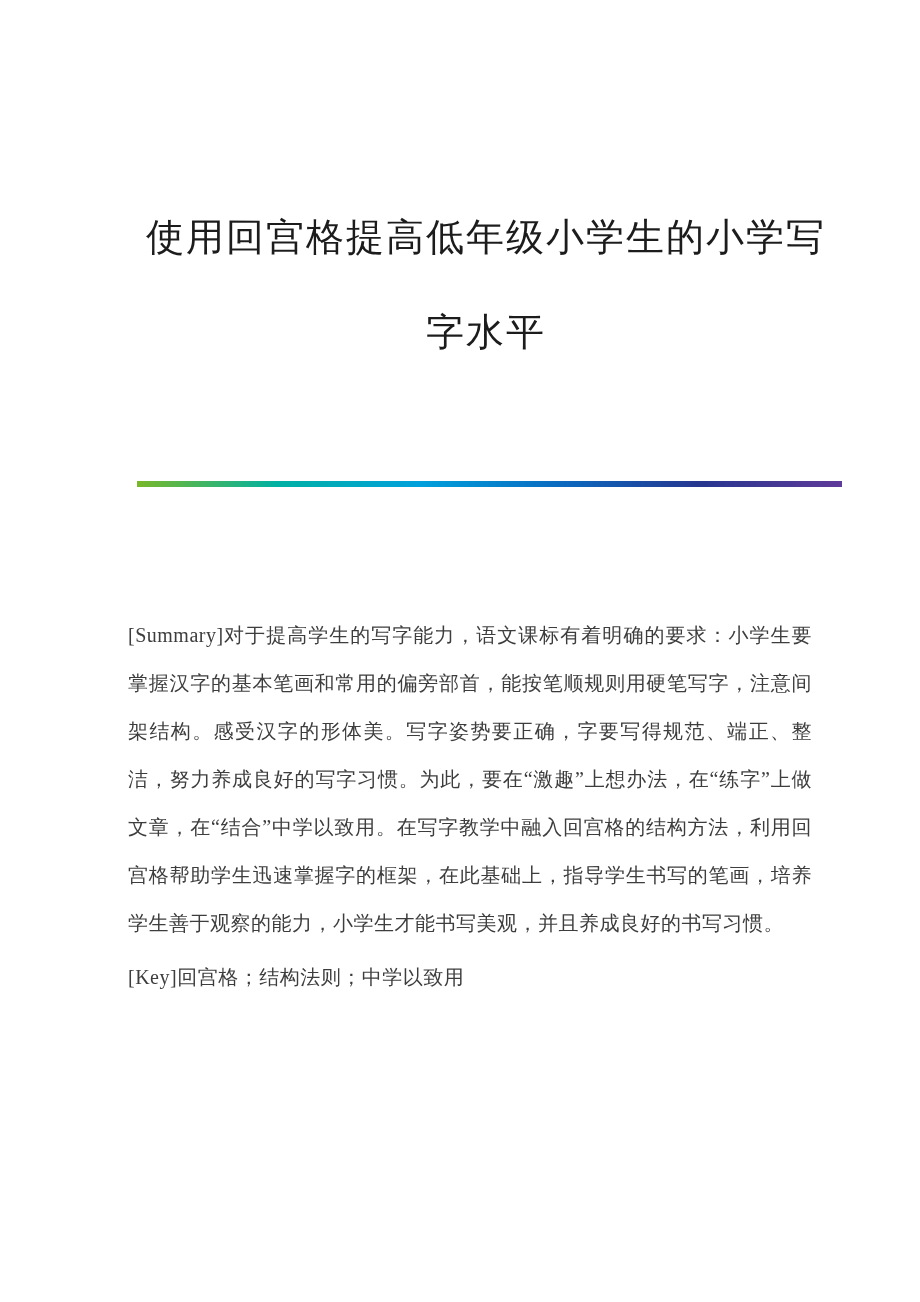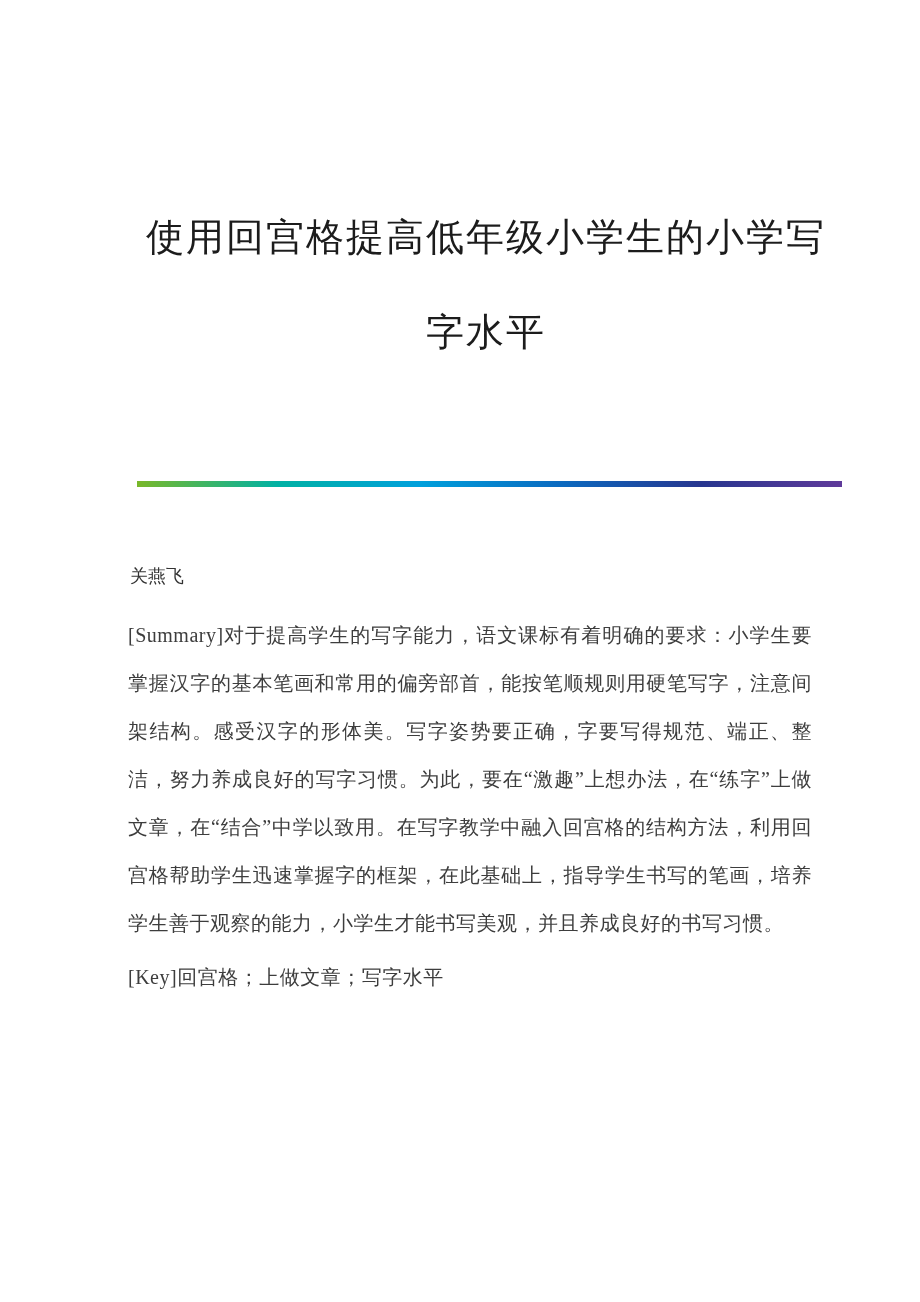--- a/index.html
+++ b/index.html
@@ -61,20 +61,19 @@
 </style>
 </head>
 <body>
 
 <div class="page">
 
   <h1 class="doc-title">使用回宫格提高低年级小学生的小学写字水平</h1>
 
   <div class="divider-bar" style="background: linear-gradient(90deg, rgb(121, 184, 41), rgb(0, 177, 164), rgb(0, 160, 220), rgb(11, 106, 192), rgb(39, 54, 143), rgb(95, 58, 154));"></div>
 
-  <div class="author-name">关燕飞</div>
 
   <div class="body-text">
     <p>[Summary]对于提高学生的写字能力，语文课标有着明确的要求：小学生要掌握汉字的基本笔画和常用的偏旁部首，能按笔顺规则用硬笔写字，注意间架结构。感受汉字的形体美。写字姿势要正确，字要写得规范、端正、整洁，努力养成良好的写字习惯。为此，要在“激趣”上想办法，在“练字”上做文章，在“结合”中学以致用。在写字教学中融入回宫格的结构方法，利用回宫格帮助学生迅速掌握字的框架，在此基础上，指导学生书写的笔画，培养学生善于观察的能力，小学生才能书写美观，并且养成良好的书写习惯。</p>
-    <p>[Key]回宫格；上做文章；写字水平</p>
+    <p>[Key]回宫格；结构法则；中学以致用</p>
   </div>
 
 </div>
 
 </body></html>

